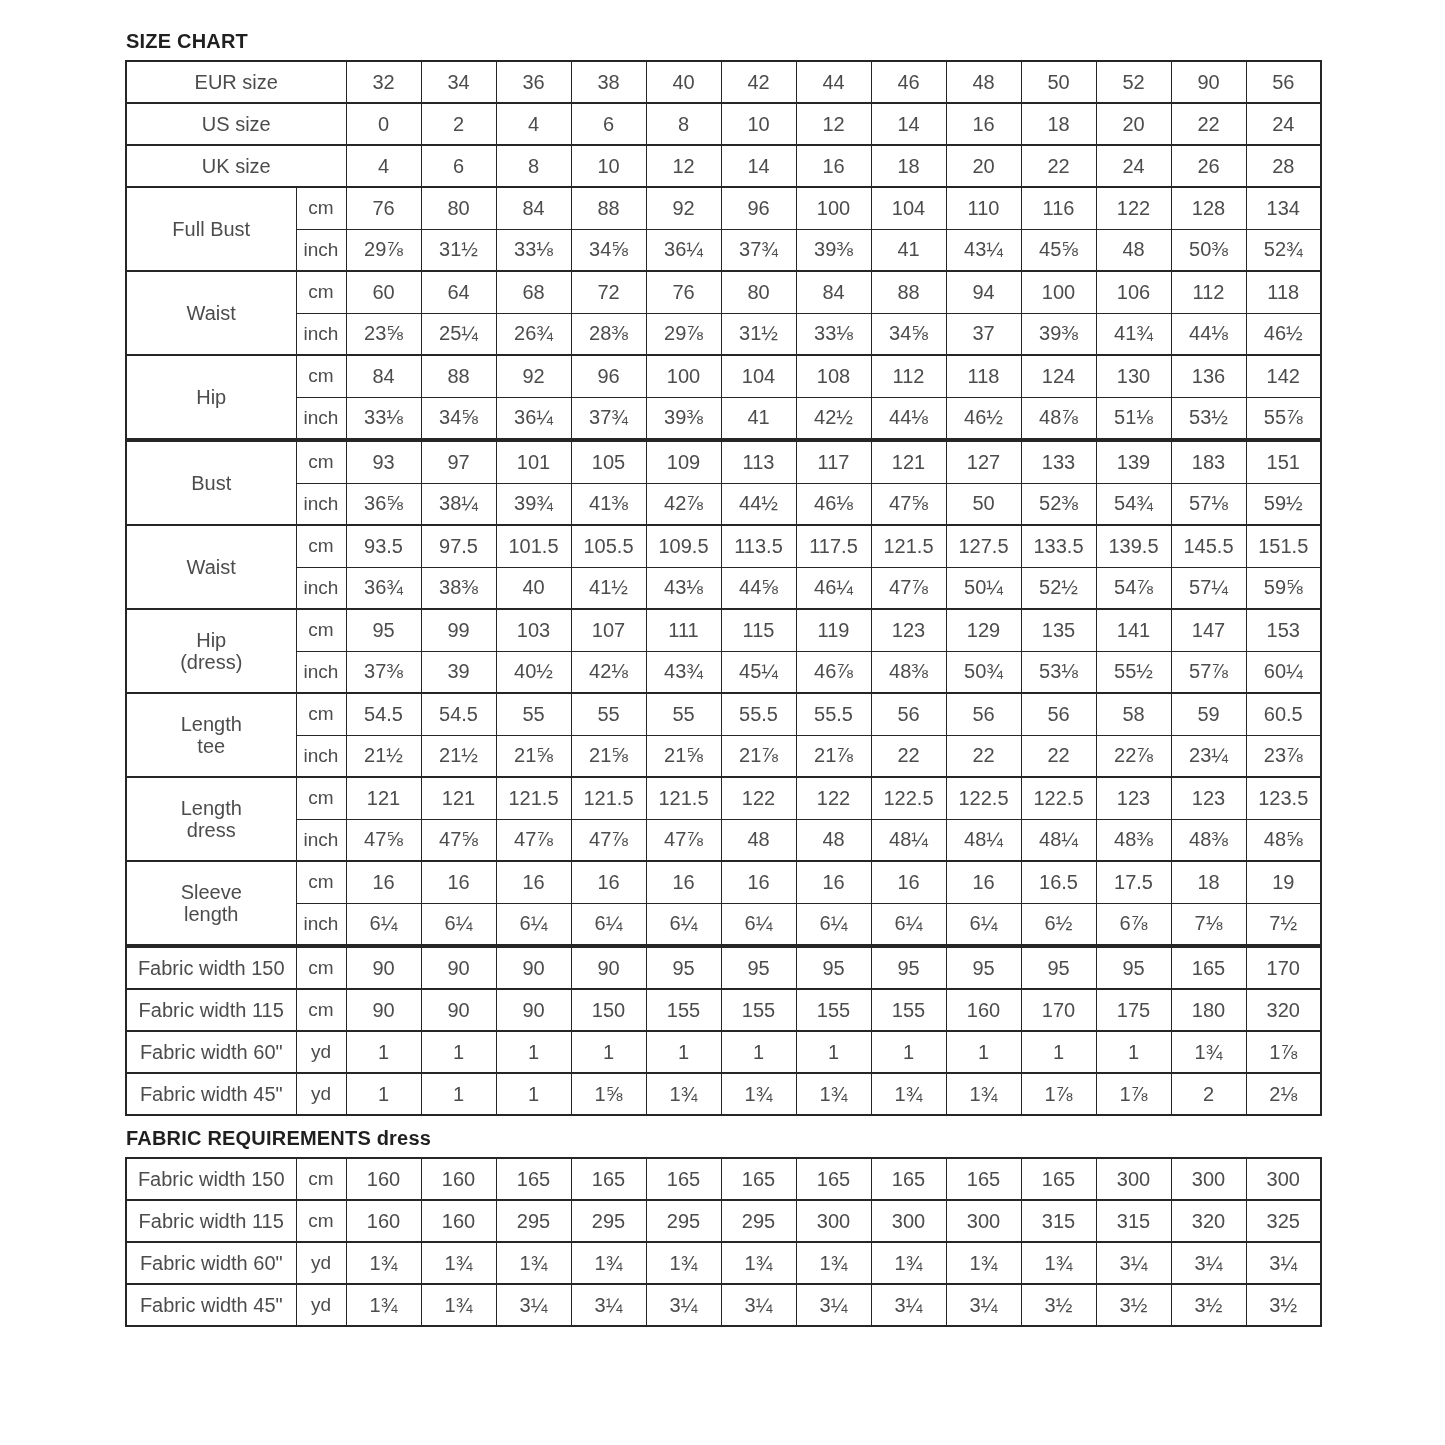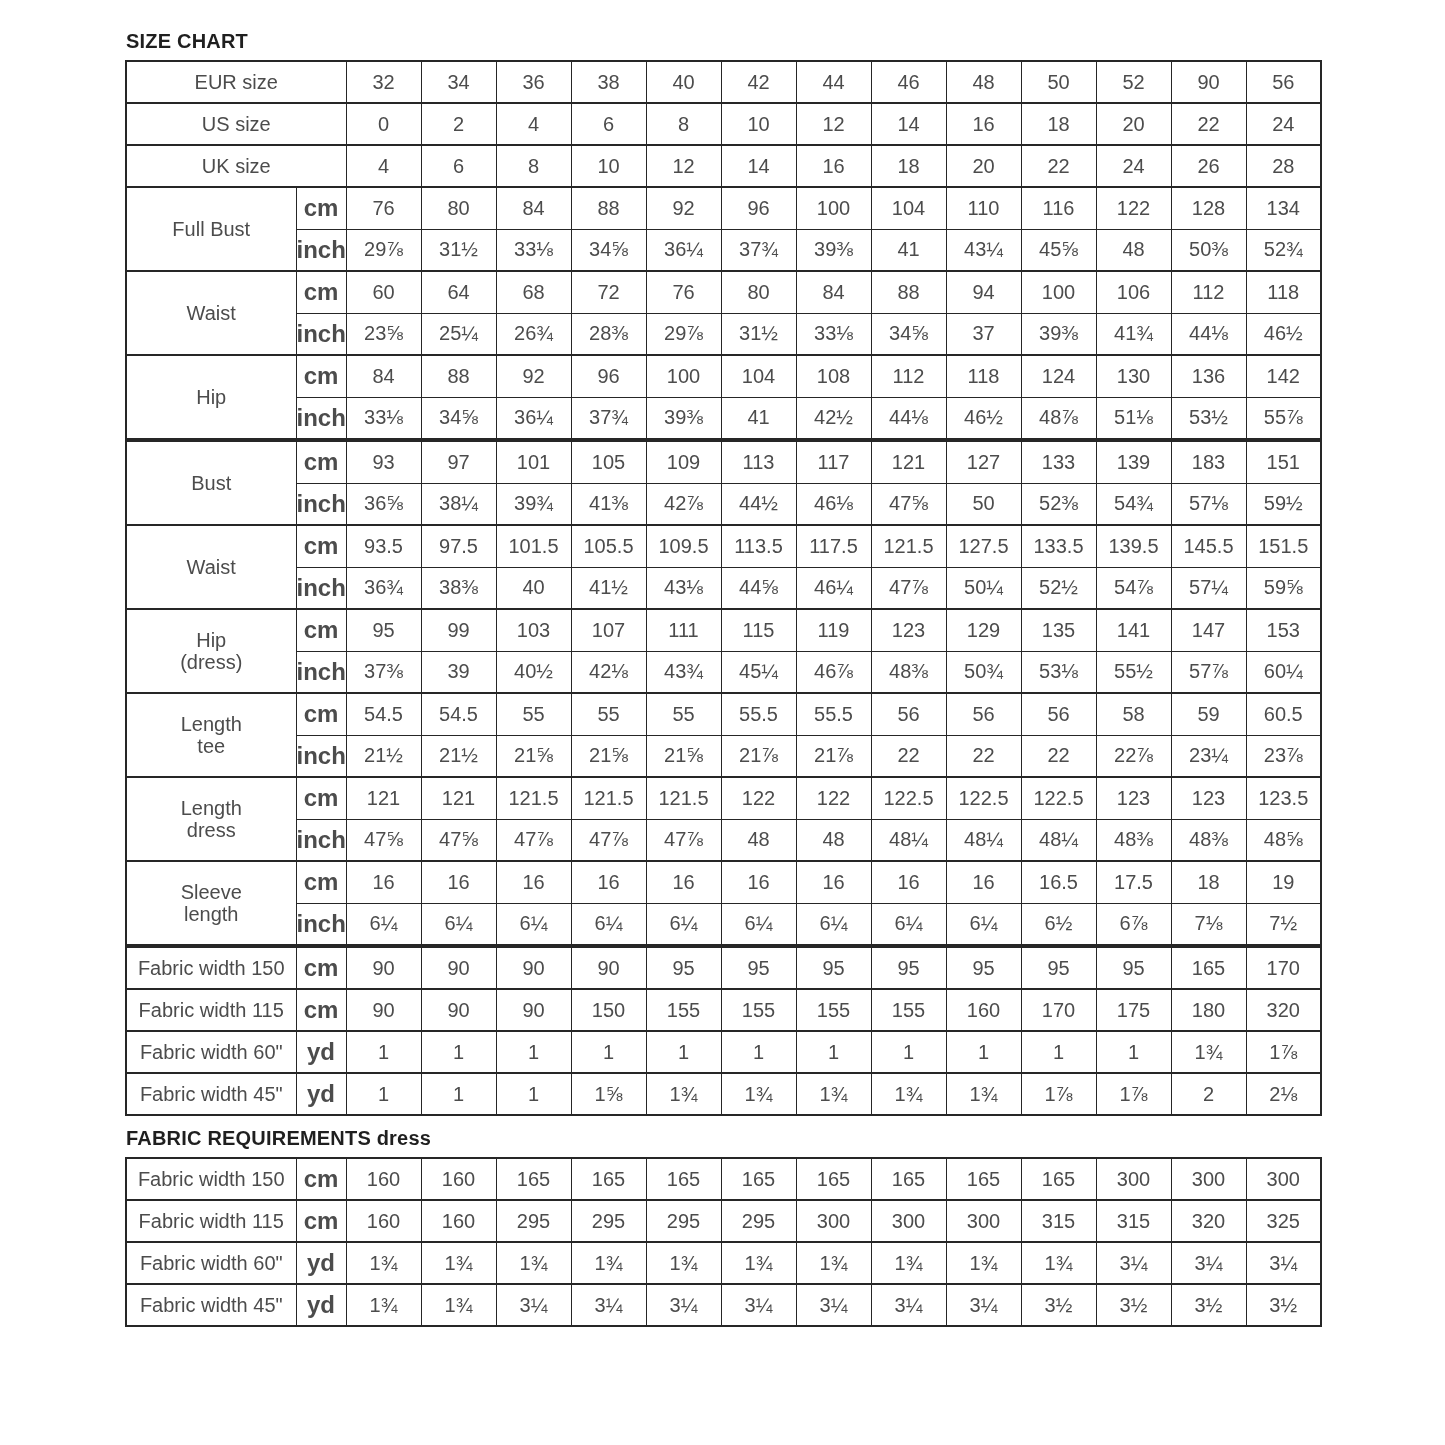--- a/index.html
+++ b/index.html
@@ -27,21 +27,21 @@
     border:2px solid var(--border-color);
   }
   td{
     border:1px solid var(--border-color);
     height:42px;padding:0;text-align:center;vertical-align:middle;
     font-size:20px;color:var(--text-color);
     overflow:hidden;
   }
   tr.group-start td{border-top-width:2px;}
   td.label{white-space:pre-line;line-height:22px;}
-  td.unit{font-size:24px;font-weight:bold;}
+  td.unit{font-size:19px;}
   col.c-label{width:170px;}
   col.c-unit{width:50px;}
   col.c-val{width:75px;}
 </style>
 </head>
 <body>
 
 <div class="page">
 
   <h2>SIZE CHART</h2>

